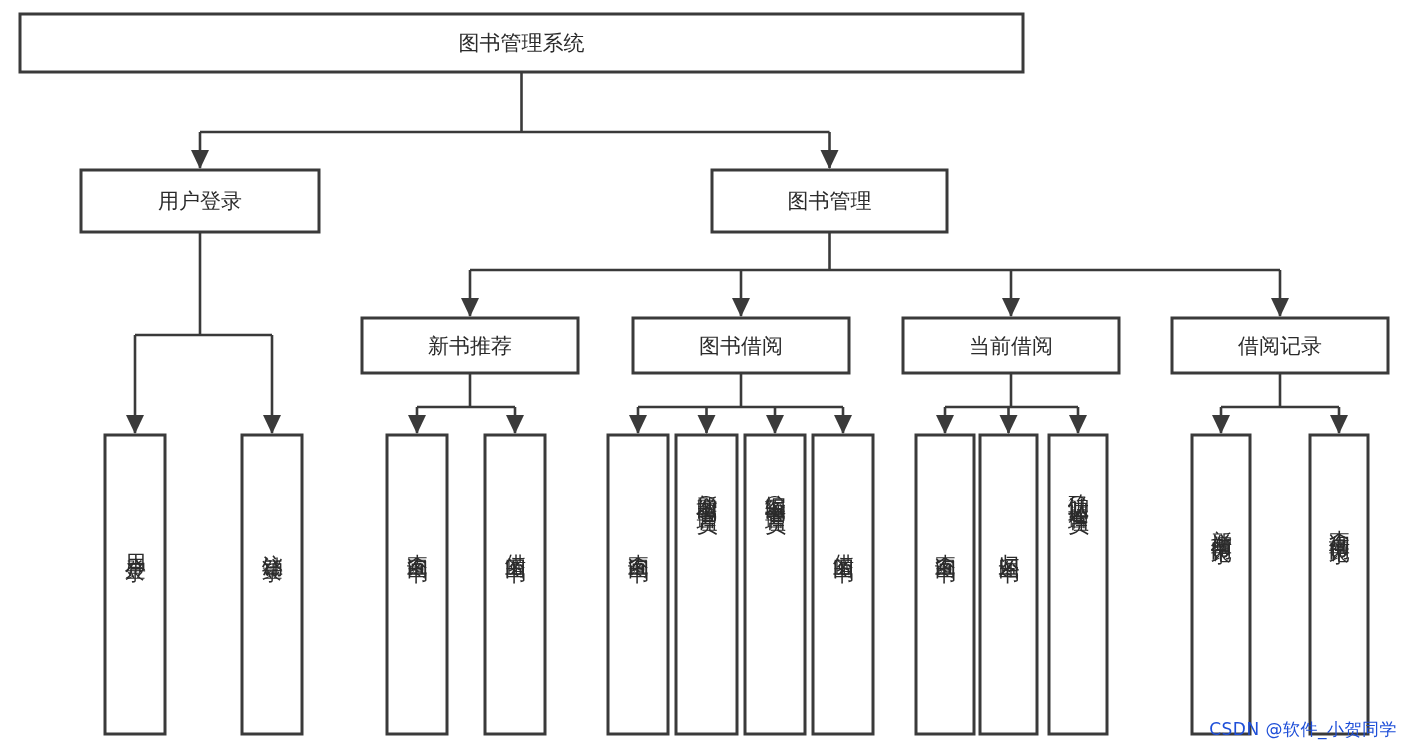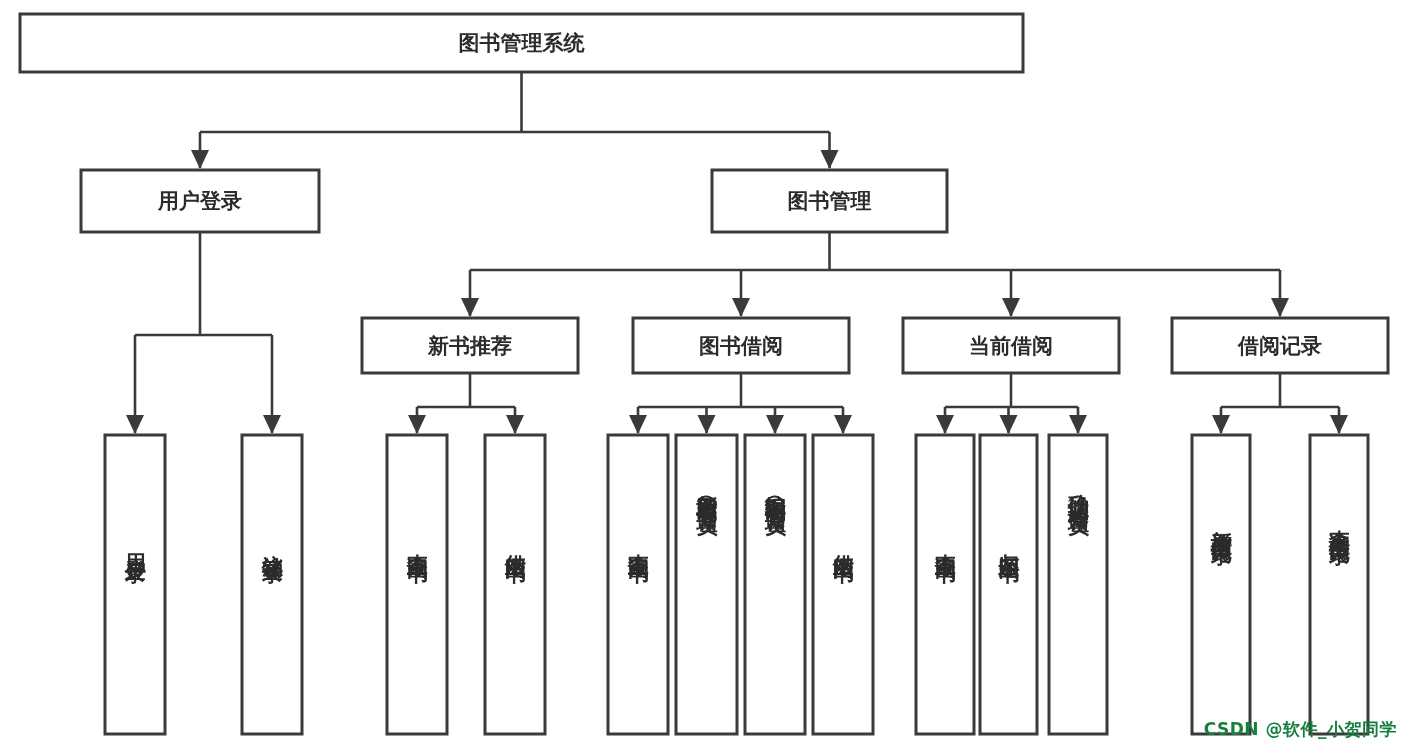--- a/index.html
+++ b/index.html
@@ -12,21 +12,20 @@
     width: 1405px;
     height: 747px;
     font-family: "DejaVu Sans", "Liberation Sans", sans-serif;
     overflow: hidden;
     position: relative;
   }
   #diagram-root {
     position: relative;
     width: 1405px;
     height: 747px;
-    font-weight: bold;
   }
   svg.diagram-canvas {
     position: absolute;
     left: 0;
     top: 0;
     width: 1405px;
     height: 747px;
     display: block;
   }
   .node-box {
@@ -68,21 +67,21 @@
     color: #2b2b2b;
     white-space: nowrap;
     text-align: center;
   }
   .watermark {
     position: absolute;
     right: 8px;
     bottom: 6px;
     font-family: "DejaVu Sans", "Liberation Sans", sans-serif;
     font-size: 17px;
-    color: #15803d;
+    color: #1d4ed8;
     letter-spacing: 0.5px;
     white-space: nowrap;
   }
 </style>
 </head>
 <body>
 
 <div id="diagram-root">
 
   <svg class="diagram-canvas" viewBox="0 0 1405 747">

